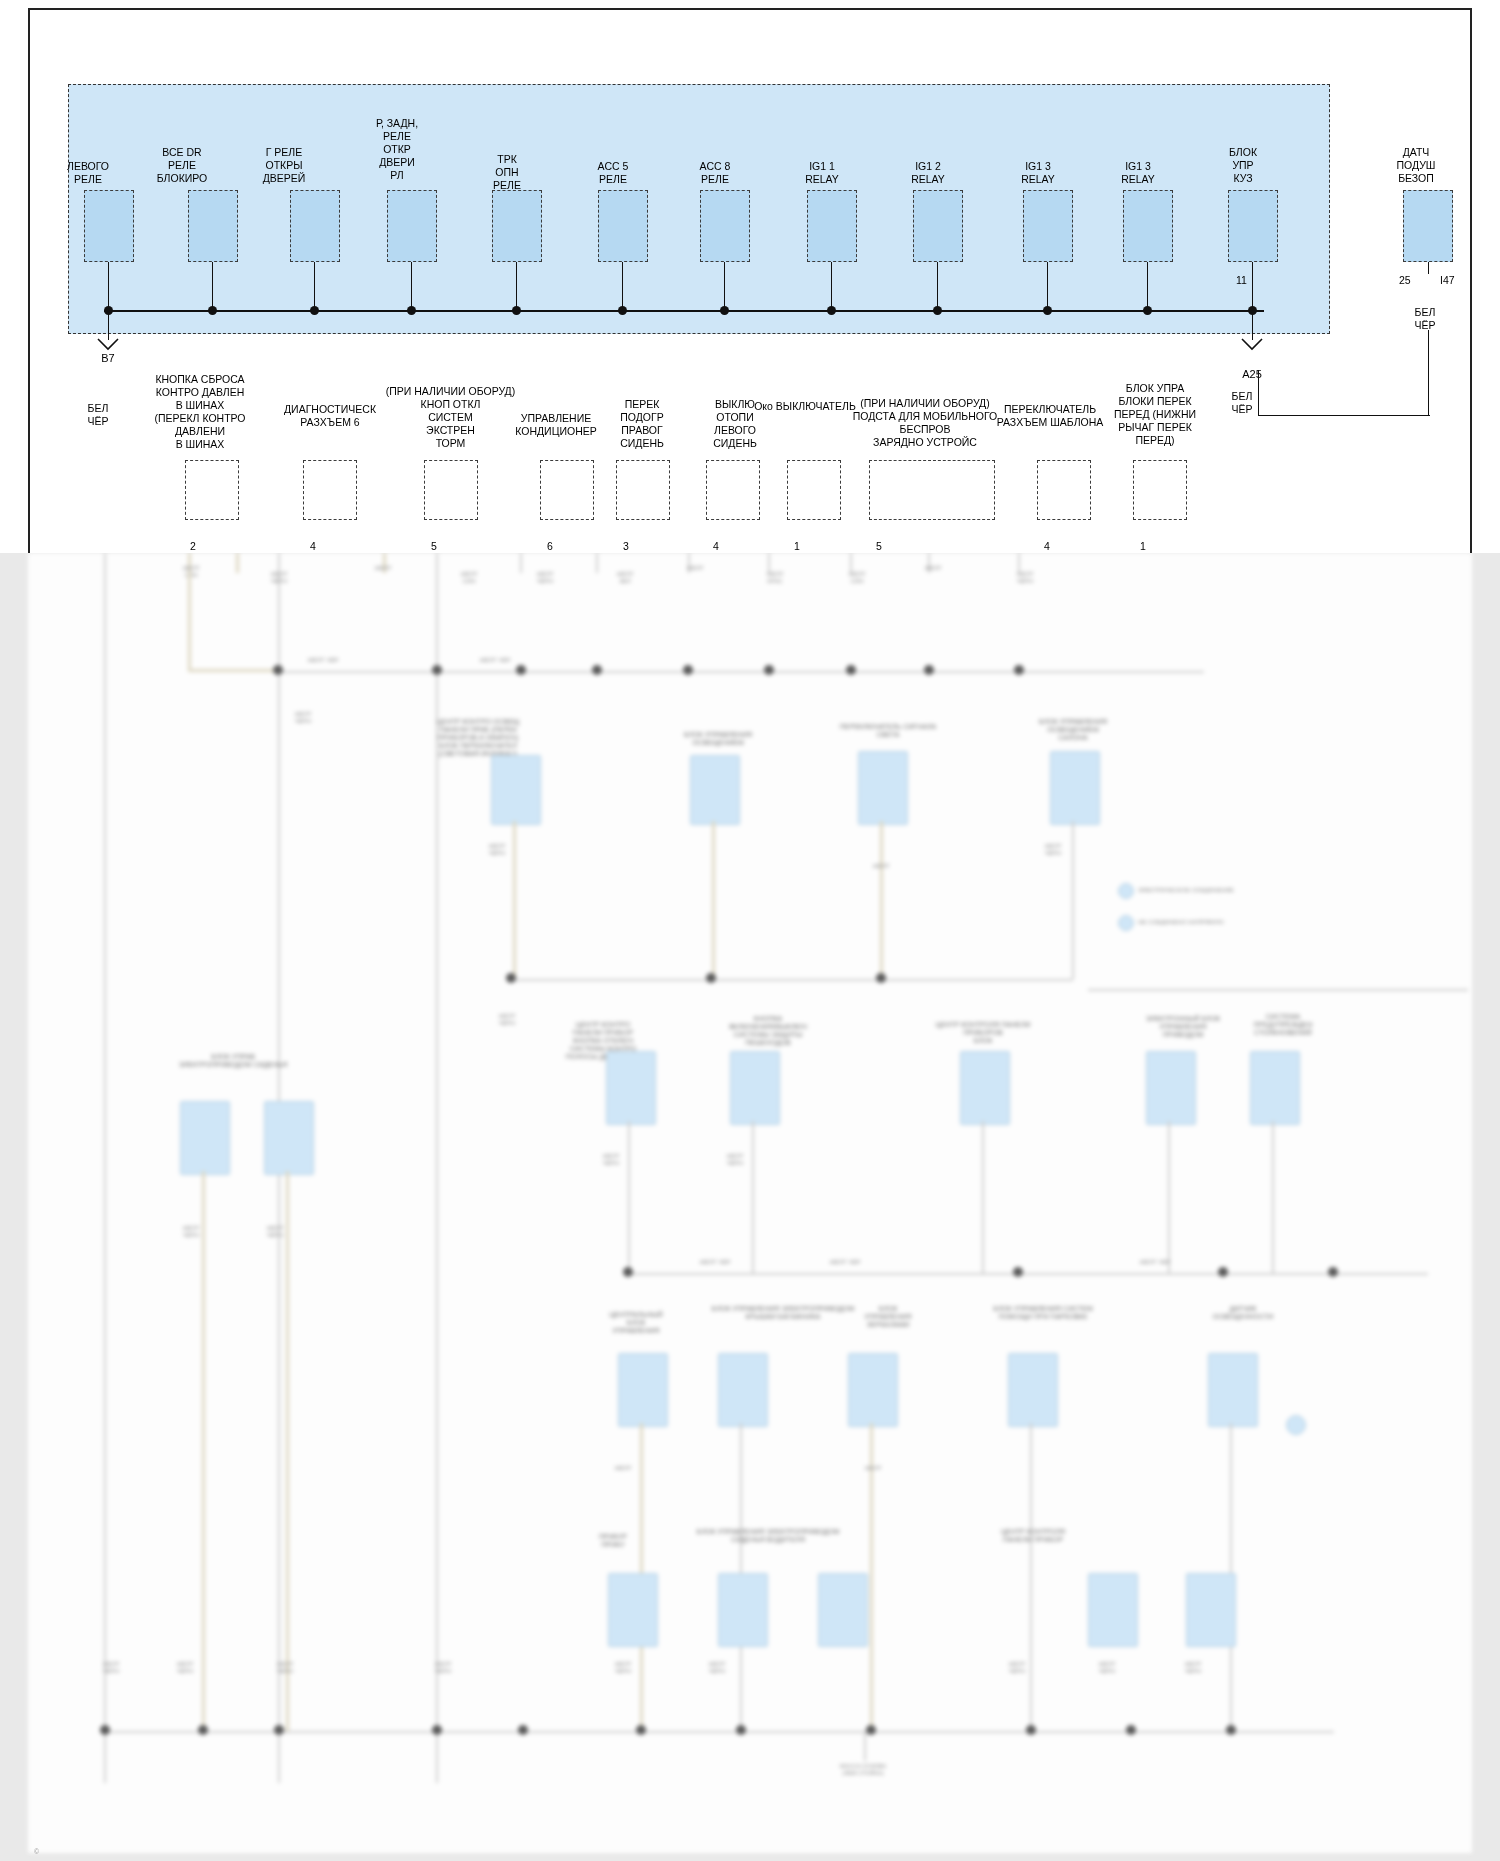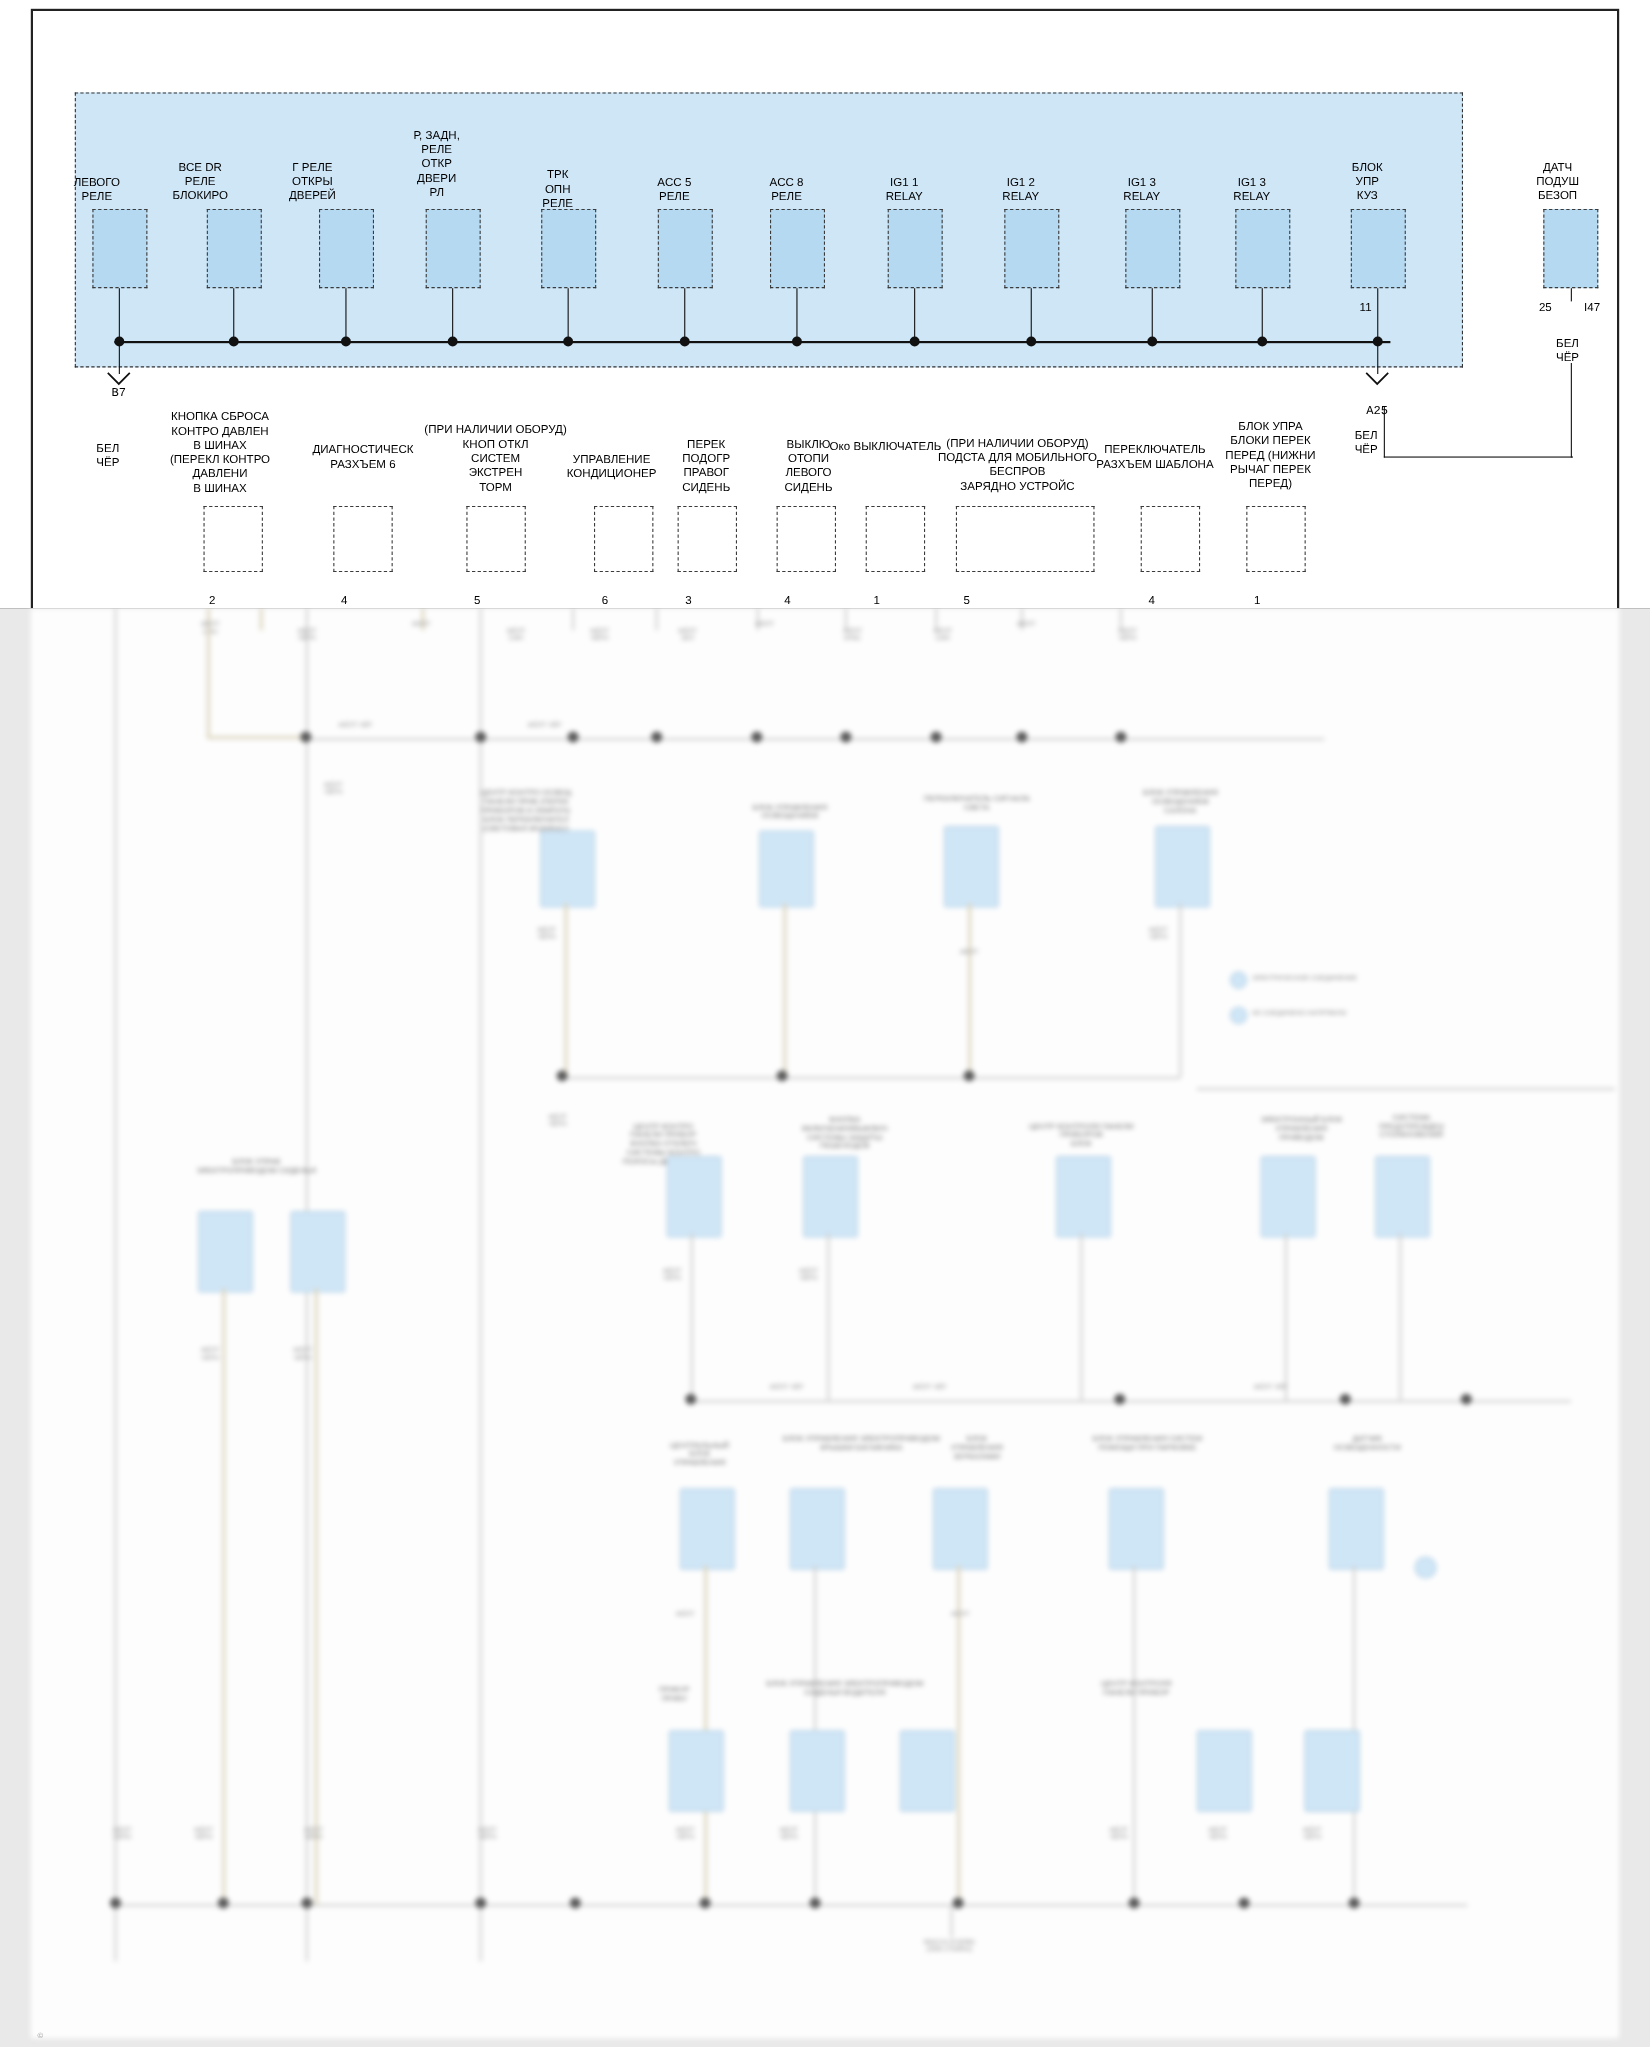--- a/index.html
+++ b/index.html
@@ -100,21 +100,20 @@
     line-height: 13px;
     color: #000;
     text-align: center;
     white-space: pre-line;
   }
   .conn-label {
     position: absolute;
     font-size: 11px;
     color: #000;
     text-align: center;
-    font-family: Liberation Mono, monospace;
   }
   .comp-box {
     position: absolute;
     border: 1px dashed #3b3b3b;
     background: #ffffff;
     box-sizing: border-box;
   }
   .comp-label {
     position: absolute;
     font-size: 10.5px;

